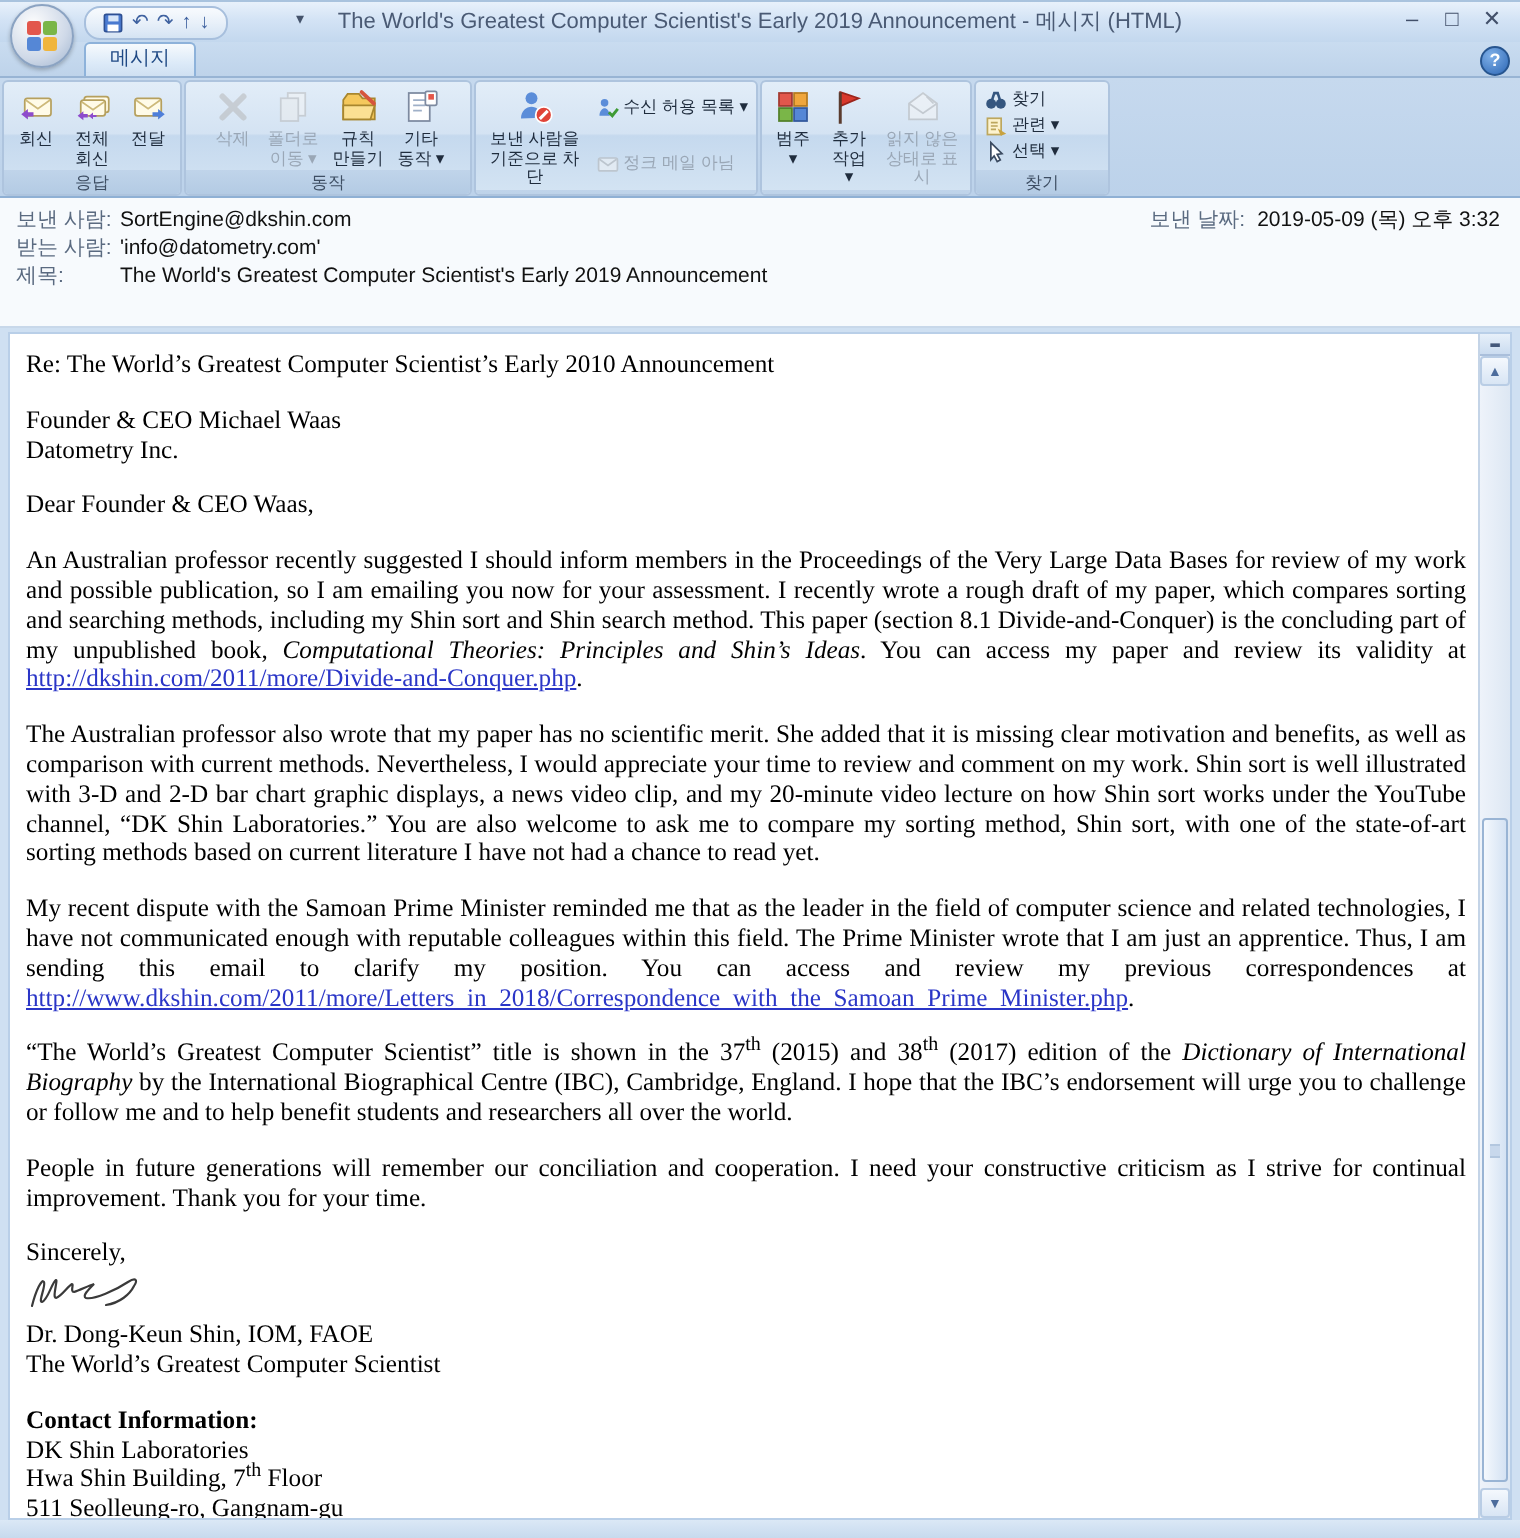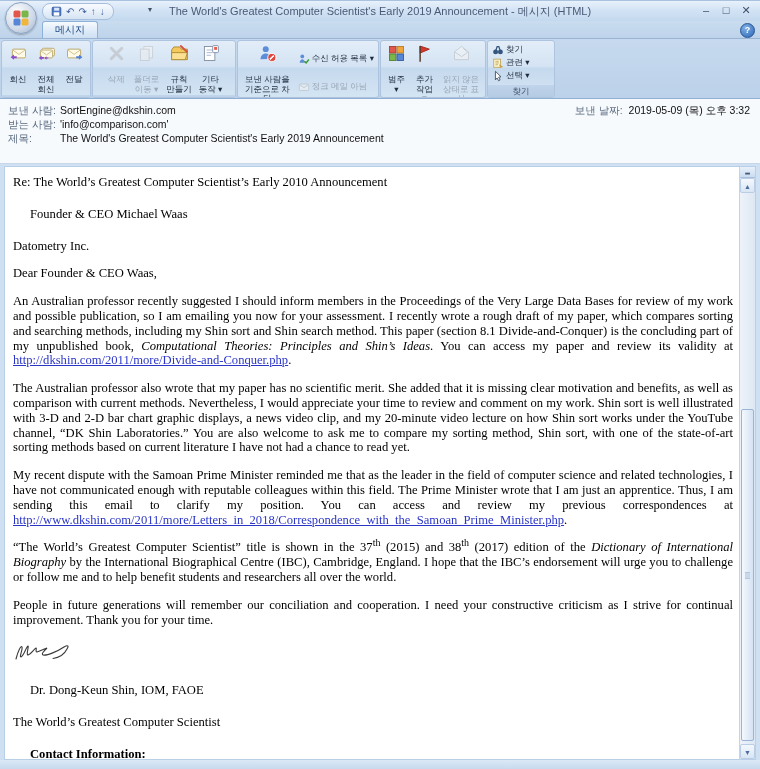--- a/index.html
+++ b/index.html
@@ -21,39 +21,39 @@
   .tab{height:16px;padding:0 12px;background:linear-gradient(#f6fafd,#dcEAf8 60%,#cfe0f2);border:1px solid #8db2da;border-bottom:none;border-radius:3px 3px 0 0;font-size:10px;color:#204a85;line-height:16px;}
   .help{position:absolute;right:5px;top:2px;width:13px;height:13px;border-radius:50%;background:radial-gradient(circle at 35% 30%,#7fb0e8,#2d67b5);color:#fff;font-size:9px;font-weight:bold;text-align:center;line-height:13px;border:1px solid #27558f;}
   
   .ribbon{height:58px;background:linear-gradient(#c6d9ee,#bcd2ea);display:flex;padding:1px 0 0 1px;flex:none;border-bottom:1px solid #8fb0d4;}
   .group{display:flex;flex-direction:column;margin-right:1px;border:1px solid #aec4de;border-radius:3px;background:linear-gradient(#e2edf8,#d4e3f3 46%,#c5d9ee 48%,#d4e4f3);overflow:hidden;flex:none;}
   .gcontent{flex:1;display:flex;align-items:stretch;justify-content:center;padding:1px 2px;gap:1px;}
   .glabel{height:12px;background:linear-gradient(#c0d4ea,#b4cbe4);font-size:8.5px;color:#3e4e63;text-align:center;line-height:12px;position:relative;}
   .launcher{position:absolute;right:1px;top:2px;width:8px;height:8px;}
   .lbtn{display:flex;flex-direction:column;align-items:center;justify-content:flex-start;padding:1px 3px 0;border-radius:2px;}
   .lbtn svg{width:21px;height:21px;flex:none;}
-  .lbl{font-size:8.5px;line-height:9.5px;color:#1f2c3d;text-align:center;white-space:pre-line;margin-top:11px;font-family:Liberation Serif, serif;}
+  .lbl{font-size:8.5px;line-height:9.5px;color:#1f2c3d;text-align:center;white-space:pre-line;margin-top:1px;font-family:Liberation Serif, serif;}
   .sbcol{display:flex;flex-direction:column;justify-content:center;gap:16px;}
   .sbtn{display:flex;align-items:center;gap:2px;padding:0 2px;border-radius:2px;}
   .sbtn svg{width:12px;height:12px;flex:none;}
   .slbl{font-size:8.5px;color:#1f2c3d;white-space:nowrap;}
   .disabled .lbl,.disabled .slbl{color:#9aa7b6;}
   .disabled svg{opacity:.5;filter:grayscale(1);}
   
   .headerpanel{background:#f7fafd;padding:4px 10px 2px 8px;flex:none;height:58px;border-bottom:1px solid #c8d8ea;font-size:10.5px;}
   .hrow{display:flex;line-height:14px;}
   .hlabel{width:52px;color:#5a6a80;flex:none;}
   .hvalue{color:#111;}
   .hspacer{flex:1;}
   .hdate-label{color:#5a6a80;margin-right:6px;}
   
   .bodywrap{margin:2px 4px 0 4px;background:#fff;border:1px solid #b9cfe8;height:592px;flex:none;display:flex;position:relative;}
   .bodycontent{flex:1;overflow:hidden;padding:8px 6px 0 8px;font-family:"Liberation Serif",serif;font-size:12.6px;line-height:14.8px;color:#000;}
   .para{margin:0 0 13px 0;}
-  .tight{margin:17px;}
+  .tight{margin:0;}
   .justify{text-align:justify;}
   .bodycontent a{color:#2b36c7;text-decoration:underline;}
   .bodycontent sup{font-size:10px;line-height:0;}
   .sigline{margin:0;height:26px;}
   
   .vscroll{width:15px;flex:none;display:flex;flex-direction:column;background:linear-gradient(90deg,#eef3fa,#dde7f3);border-left:1px solid #c4d4e7;}
   .split{height:10px;background:linear-gradient(#e7f0fa,#cbdcf0);border-bottom:1px solid #aabfdb;text-align:center;font-size:6px;line-height:9px;color:#44587a;}
   .sarrow{height:15px;text-align:center;font-size:7px;color:#4c6c9c;line-height:15px;background:linear-gradient(#f4f8fd,#d8e5f4);border:1px solid #b9cde5;border-radius:2px;box-sizing:border-box;}
   .track{flex:1;position:relative;}
   .thumb{position:absolute;left:1px;right:1px;top:216px;height:330px;background:linear-gradient(90deg,#f4f8fd,#d4e2f3);border:1px solid #99b4d4;border-radius:2px;}
@@ -284,39 +284,40 @@
   <div class="headerpanel">
     <div class="hrow">
       <span class="hlabel">보낸 사람:</span>
       <span class="hvalue">SortEngine@dkshin.com</span>
       <span class="hspacer"></span>
       <span class="hdate-label">보낸 날짜:</span>
       <span class="hvalue">2019-05-09 (목) 오후 3:32</span>
     </div>
     <div class="hrow">
       <span class="hlabel">받는 사람:</span>
-      <span class="hvalue">'info@comparison.com'</span>
+      <span class="hvalue">'info@datometry.com'</span>
     </div>
     <div class="hrow">
       <span class="hlabel">제목:</span>
       <span class="hvalue">The World's Greatest Computer Scientist's Early 2019 Announcement</span>
     </div>
   </div>
 
   <div class="bodywrap">
     <div class="bodycontent">
         <div class="para">Re: The World’s Greatest Computer Scientist’s Early 2010 Announcement</div>
         <div class="para tight">Founder &amp; CEO Michael Waas</div>
         <div class="para">Datometry Inc.</div>
         <div class="para">Dear Founder &amp; CEO Waas,</div>
         <div class="para justify">An Australian professor recently suggested I should inform members in the Proceedings of the Very Large Data Bases for review of my work and possible publication, so I am emailing you now for your assessment. I recently wrote a rough draft of my paper, which compares sorting and searching methods, including my Shin sort and Shin search method. This paper (section 8.1 Divide-and-Conquer) is the concluding part of my unpublished book, <i>Computational Theories: Principles and Shin’s Ideas</i>. You can access my paper and review its validity at <a href="#">http://dkshin.com/2011/more/Divide-and-Conquer.php</a>.</div>
         <div class="para justify">The Australian professor also wrote that my paper has no scientific merit. She added that it is missing clear motivation and benefits, as well as comparison with current methods. Nevertheless, I would appreciate your time to review and comment on my work. Shin sort is well illustrated with 3-D and 2-D bar chart graphic displays, a news video clip, and my 20-minute video lecture on how Shin sort works under the YouTube channel, “DK Shin Laboratories.” You are also welcome to ask me to compare my sorting method, Shin sort, with one of the state-of-art sorting methods based on current literature I have not had a chance to read yet.</div>
         <div class="para justify">My recent dispute with the Samoan Prime Minister reminded me that as the leader in the field of computer science and related technologies, I have not communicated enough with reputable colleagues within this field. The Prime Minister wrote that I am just an apprentice. Thus, I am sending this email to clarify my position. You can access and review my previous correspondences at <a href="#">http://www.dkshin.com/2011/more/Letters_in_2018/Correspondence_with_the_Samoan_Prime_Minister.php</a>.</div>
         <div class="para justify">“The World’s Greatest Computer Scientist” title is shown in the 37<sup>th</sup> (2015) and 38<sup>th</sup> (2017) edition of the <i>Dictionary of International Biography</i> by the International Biographical Centre (IBC), Cambridge, England. I hope that the IBC’s endorsement will urge you to challenge or follow me and to help benefit students and researchers all over the world.</div>
         <div class="para justify">People in future generations will remember our conciliation and cooperation. I need your constructive criticism as I strive for continual improvement. Thank you for your time.</div>
+        <div class="para tight">Sincerely,</div>
   <div class="sigline">
     <svg width="62" height="26" viewBox="0 0 62 26">
       <path d="M3,19 C5,11 8,5 9,7 C10,9 6,17 8,17 C11,16 13,7 15,6 C16,6 13,15 15,15 C18,14 21,9 23,8 C24,8 22,12 24,12 C27,11 31,9 34,8 C31,11 28,14 30,15 C34,16 45,11 51,7 C55,4.5 56,6 54,9 C52,13 47,17.5 40,18.5" stroke="#3a3a3a" stroke-width="1.1" fill="none" stroke-linecap="round"></path>
     </svg>
   </div>
 <div class="para tight">Dr. Dong-Keun Shin, IOM, FAOE</div>
         <div class="para">The World’s Greatest Computer Scientist</div>
         <div class="para tight"><b>Contact Information:</b></div>
         <div class="para tight">DK Shin Laboratories</div>
         <div class="para tight">Hwa Shin Building, 7<sup>th</sup> Floor</div>

